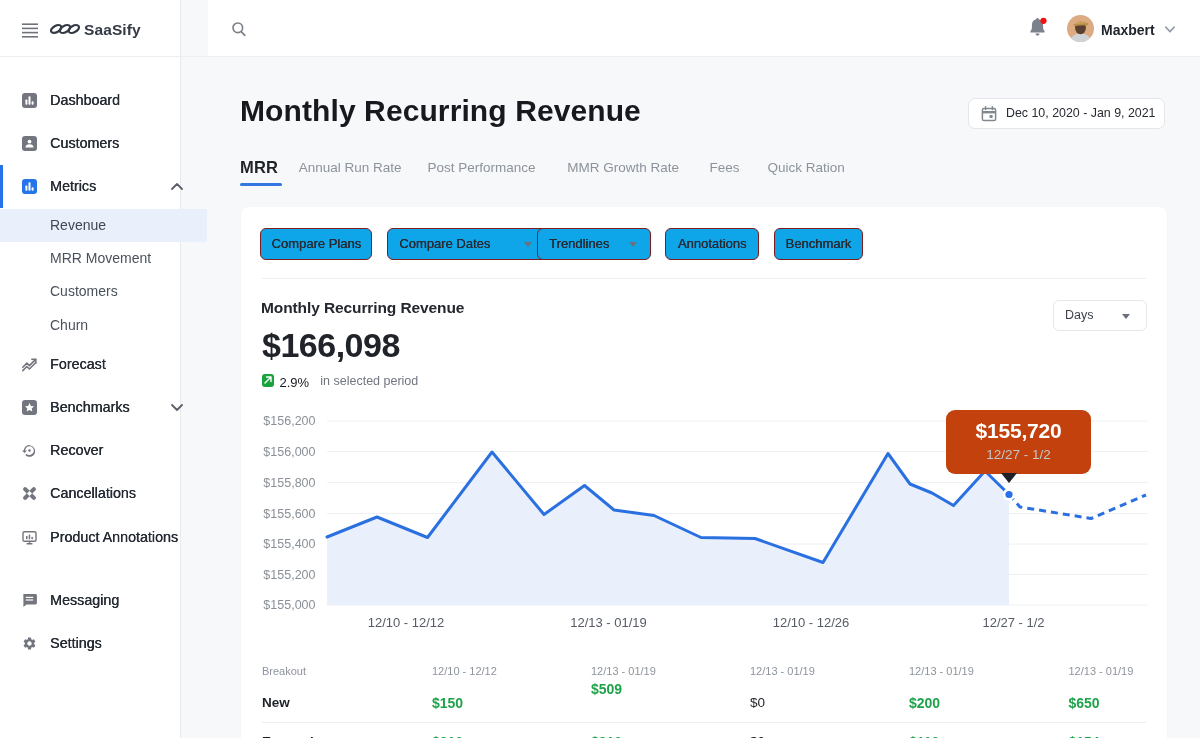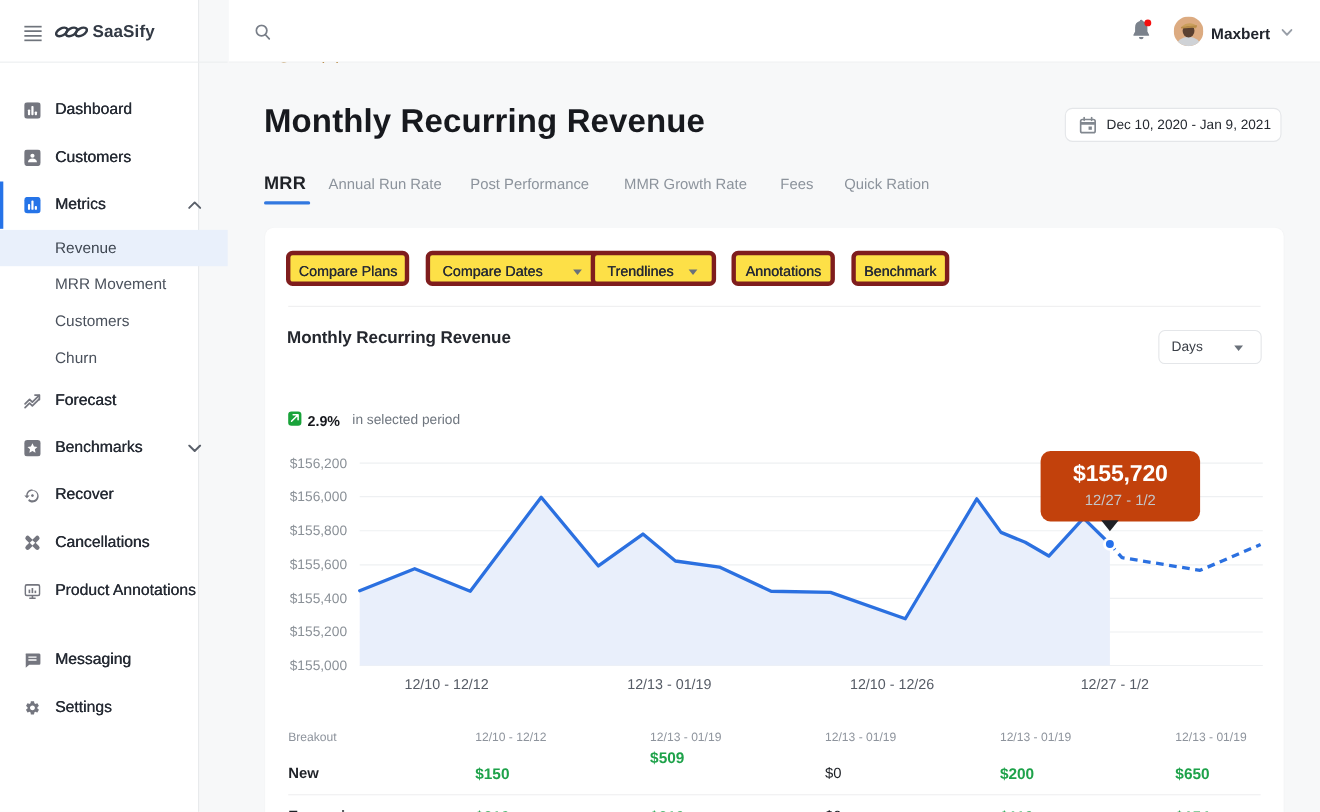--- a/index.html
+++ b/index.html
@@ -24,28 +24,28 @@
 #main { position:absolute; left:208px; top:57px; width:992px; height:681px; background:#f7f8f9; }
 h1 { position:absolute; left:240px; top:91px; font-size:30px; font-weight:bold; color:#17191e; letter-spacing:0.1px; line-height:40px; }
 #datebtn { position:absolute; left:968px; top:97.5px; width:197px; height:31px; background:#fff; border:1px solid #e4e6e9; border-radius:7px; }
 #datebtn span { position:absolute; left:37px; top:50%; transform:translateY(-50%); font-size:12.4px; color:#262a31; white-space:nowrap; }
 
 .tab { position:absolute; top:161px; font-size:13.5px; color:#8c939c; line-height:14px; white-space:nowrap; }
 .tab.active { top:158.5px; color:#1f2227; font-weight:bold; font-size:16.5px; line-height:17px; letter-spacing:0.2px; }
 #tab-underline { position:absolute; left:240px; top:183px; width:42px; height:2.6px; background:#3278e0; border-radius:2px; }
 
 #card { position:absolute; left:241px; top:207px; width:926px; height:560px; background:#fff; border-radius:8px; box-shadow:0 1px 2px rgba(16,24,40,.04); }
-.btn { position:absolute; top:21px; height:32px; background:#fde047; border:4px solid #7f1d1d; border-radius:6px; font-size:13px; color:#272b33; text-shadow:0.35px 0 0 #272b33; line-height:30px; text-align:center; white-space:nowrap; }
+.btn { position:absolute; top:21px; height:32px; background:#0ea5e9; border:1px solid #7f1d1d; border-radius:6px; font-size:13px; color:#272b33; text-shadow:0.35px 0 0 #272b33; line-height:30px; text-align:center; white-space:nowrap; }
 .btn.dd { text-align:left; padding-left:11px; }
 .caret { position:absolute; width:0; height:0; border-left:4.5px solid transparent; border-right:4.5px solid transparent; border-top:5px solid #6a717a; top:13px; }
 #divider1 { position:absolute; left:21px; top:70.5px; width:884px; height:1px; background:#efeff0; }
 #subT { position:absolute; left:20px; top:91.5px; font-size:15.5px; font-weight:bold; color:#24272e; letter-spacing:-0.1px; }
 #bigN { position:absolute; left:21px; top:118.5px; font-size:34px; font-weight:bold; color:#202329; letter-spacing:-0.5px; line-height:38px; }
 #badge { position:absolute; left:20.7px; top:167px; width:12.5px; height:12.5px; background:#19a33a; border-radius:3px; }
-#pct { position:absolute; left:38.5px; top:167.5px; font-size:13px; font-weight:bold; color:#17191e; }
+#pct { position:absolute; left:38.5px; top:167.5px; font-size:13px; font-weight:normal; color:#17191e; }
 #insel { position:absolute; left:79.3px; top:166.5px; font-size:12.5px; color:#6f767f; }
 #days { position:absolute; left:812px; top:92.5px; width:94px; height:31px; background:#fff; border:1px solid #e4e6e9; border-radius:6px; }
 #days span { position:absolute; left:11px; top:50%; transform:translateY(-50%); font-size:12.5px; color:#3a3f47; }
 
 #tip { position:absolute; left:705px; top:203px; width:145px; height:64px; background:#c2410c; border-radius:9px; }
 #tip .t1 { position:absolute; width:100%; text-align:center; top:10px; font-size:21px; font-weight:bold; color:#fff; letter-spacing:-0.2px; line-height:22px; }
 #tip .t2 { position:absolute; width:100%; text-align:center; top:37px; font-size:13.5px; color:#c3c6ca; line-height:15px; }
 #tip:after { content:""; position:absolute; left:55px; top:63px; border-left:8.5px solid transparent; border-right:8.5px solid transparent; border-top:10px solid #202126; }
 
 .th { position:absolute; font-size:11px; color:#8e949d; }
@@ -245,20 +245,21 @@
 <div id="tab-underline"></div>
 
 <div id="card">
   <div class="btn" style="left:19.3px;width:112px;">Compare Plans</div>
   <div class="btn dd" style="left:146.2px;width:161px;">Compare Dates<div class="caret" style="right:15px;"></div></div>
   <div class="btn dd" style="left:296px;width:114px;">Trendlines<div class="caret" style="right:13px;"></div></div>
   <div class="btn" style="left:424.3px;width:93.7px;">Annotations</div>
   <div class="btn" style="left:533.1px;width:88.5px;">Benchmark</div>
   <div id="divider1"></div>
   <div id="subT">Monthly Recurring Revenue</div>
+  <div id="bigN">$166,098</div>
   <div id="badge">
       <svg class="abs" style="left:2.2px;top:2.2px" width="8" height="8" viewBox="0 0 8 8">
         <path d="M1 7 L7 1 M2.5 1 H7 V5.5" fill="none" stroke="#fff" stroke-width="1.4" stroke-linecap="round" stroke-linejoin="round"></path>
       </svg>
     </div>
   <div id="pct">2.9%</div>
   <div id="insel">in selected period</div>
   <div id="days">
       <span>Days</span>
       <div class="caret" style="right:16px;"></div>

